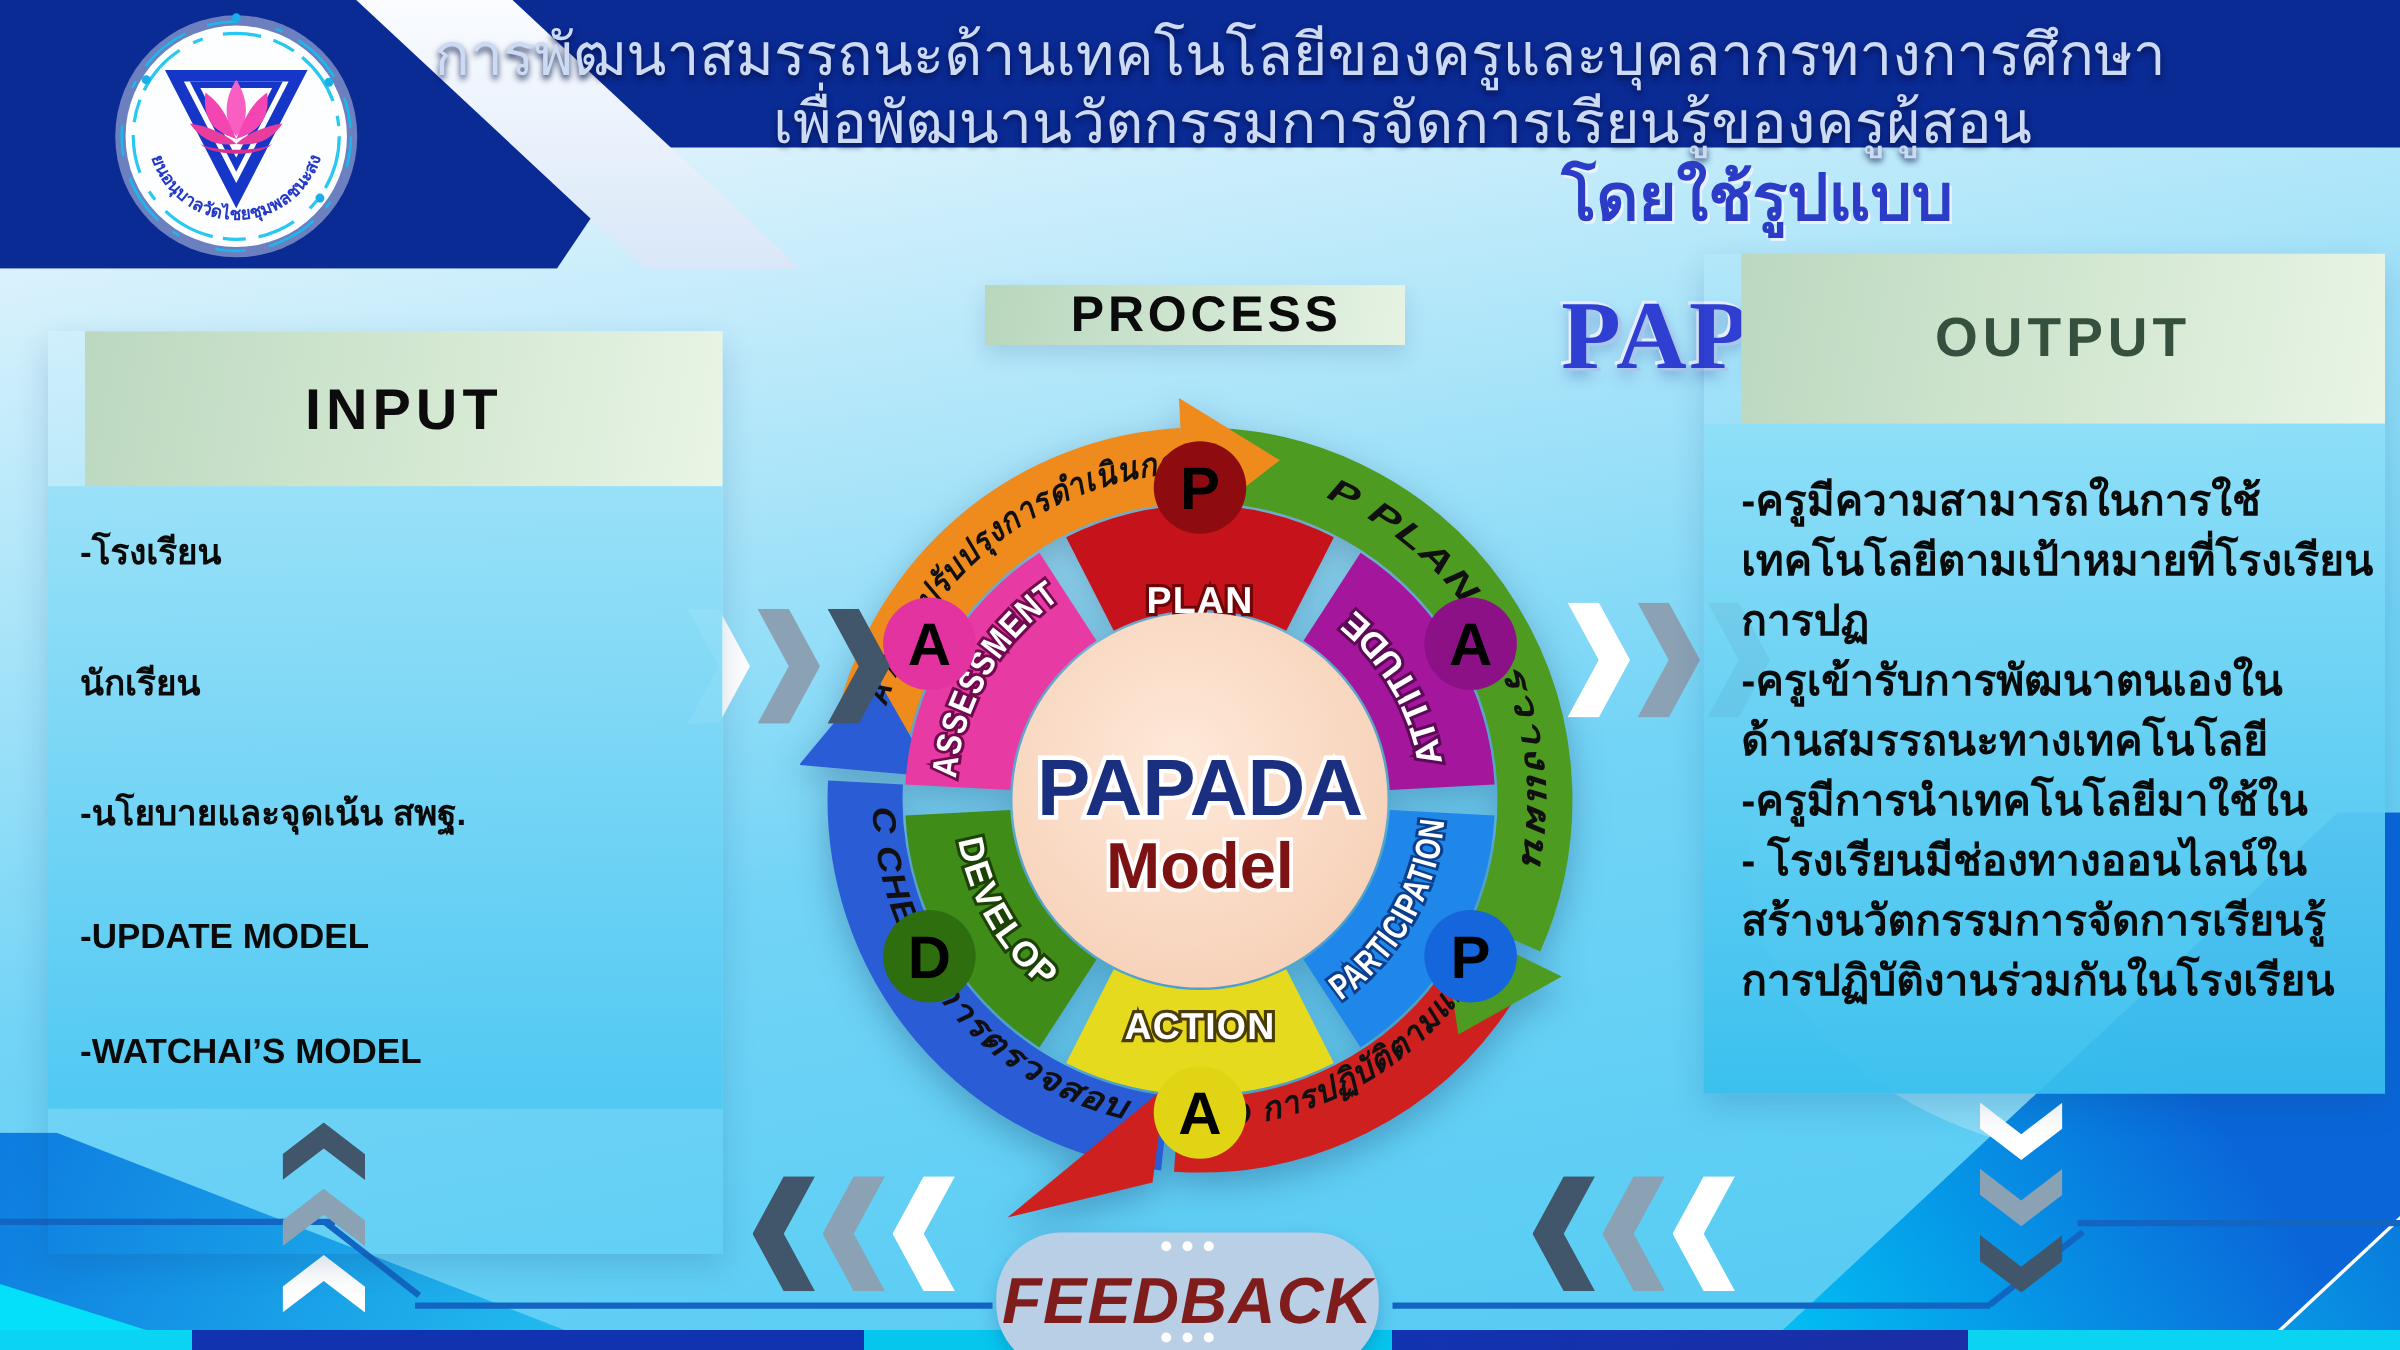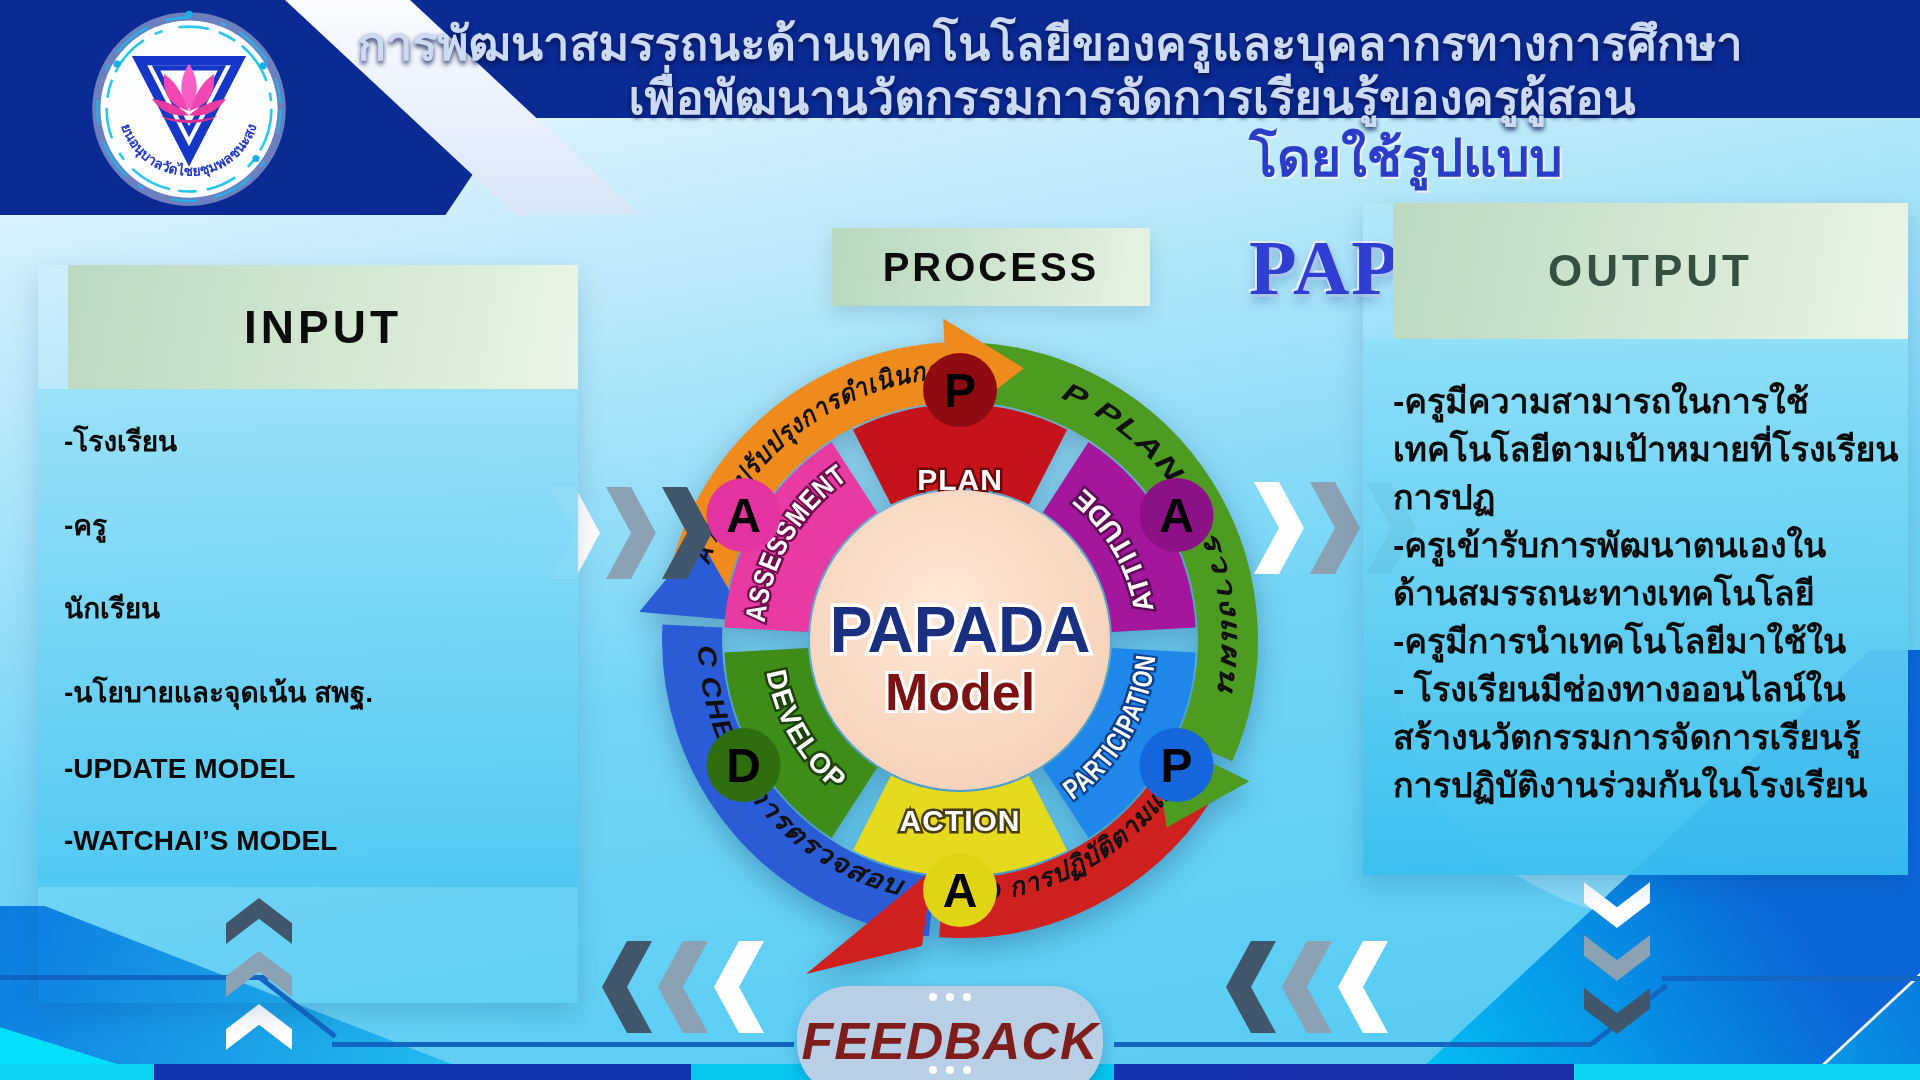--- a/index.html
+++ b/index.html
@@ -9,39 +9,39 @@
     background:linear-gradient(170deg,#f2fafe 0%,#d8f1fc 16%,#a8e4f9 36%,#73d4f6 58%,#5ecef4 82%,#55caf2 100%);
   }
   .abs{position:absolute;}
   
   .banner{left:0;top:0;width:1920px;height:118px;background:#0a2a94;}
   .left-block{left:0;top:0;width:590px;height:215px;background:#0a2a94;
     clip-path:polygon(0 0,100% 0,75.5% 100%,0 100%);}
   .white-band{left:285px;top:0;width:125px;height:215px;
     background:linear-gradient(180deg,#fafcff,#d9e7f8);
     transform:skewX(47deg);transform-origin:0 0;}
-  .title-line{position:absolute;color:#ccdaf4;font-size:47px;font-weight:700;white-space:nowrap;
-    transform:translateX(-50%);text-shadow:0 3px 5px rgba(5,18,70,.85);margin-left:10px;}
+  .title-line{position:absolute;color:#ccdaf4;font-size:47px;font-weight:400;white-space:nowrap;
+    transform:translateX(-50%);text-shadow:0 3px 5px rgba(5,18,70,.85);}
   .t1{left:1040px;top:6px;} .t2{left:1122px;top:60px;}
   .subtitle{position:absolute;top:116px;right:28px;display:flex;align-items:baseline;gap:24px;white-space:nowrap;z-index:3;flex-direction:column;}
   .sub-thai{font-size:52px;font-weight:800;color:#2b3cc6;text-shadow:2px 2px 0 #eaf2ff;}
   .sub-model{font-family:"Liberation Serif","DejaVu Serif",serif;font-size:78px;font-weight:900;color:#2f3fd2;letter-spacing:2px;
     text-shadow:3px 3px 0 #a9c6ec,-2px -2px 0 #e3edfb,0 7px 12px rgba(30,50,150,.35);}
   
   .panel{position:absolute;box-shadow:0 10px 24px rgba(20,60,120,.18);z-index:5;}
   .panel-header{display:flex;align-items:center;justify-content:center;font-weight:800;color:#0c0c0c;
     background:linear-gradient(100deg,#bcd8c0 0%,#d4e8d2 55%,#e9f5e6 100%);margin-left:30px;}
   .input-panel{left:38px;top:265px;width:540px;height:738px;}
   .input-panel .panel-header{height:124px;font-size:46px;letter-spacing:4px;}
   .input-body{height:498px;background:linear-gradient(180deg,rgba(151,224,248,.92),rgba(78,200,242,.92));
     padding:30px 26px;box-sizing:border-box;display:flex;flex-direction:column;justify-content:space-between;}
   .input-item{font-size:28px;font-weight:600;color:#0a0a0a;white-space:nowrap;}
-  .process-header{position:absolute;left:832px;top:228px;width:318px;height:78px;z-index:5;
+  .process-header{position:absolute;left:788px;top:228px;width:318px;height:48px;z-index:5;
     display:flex;align-items:center;justify-content:center;font-size:40px;font-weight:800;letter-spacing:3px;color:#0b0b0b;
-    background:linear-gradient(100deg,#b8d7bd,#e6f3e3);box-shadow:0 8px 18px rgba(20,60,120,.15);}
+    background:linear-gradient(100deg,#b8d7bd,#e6f3e3);box-shadow:0 8px 18px rgba(20,60,120,.15);padding-left:18px;}
   .output-panel{left:1363px;top:203px;width:545px;height:672px;}
   .output-panel .panel-header{height:136px;font-size:44px;letter-spacing:4px;color:#35503f;}
   .output-body{height:536px;background:linear-gradient(180deg,rgba(142,223,248,.92),rgba(56,191,238,.92));
     padding:38px 30px;box-sizing:border-box;overflow:hidden;}
   .output-line{font-size:34px;font-weight:600;color:#0a0a0a;line-height:48px;white-space:nowrap;}
   
   .wheel{position:absolute;left:640px;top:300px;z-index:4;filter:drop-shadow(0 10px 14px rgba(10,40,90,.3));}
   
   .feedback{position:absolute;left:797px;top:986px;width:306px;height:110px;border-radius:52px;background:#b9cfe6;
     display:flex;align-items:center;justify-content:center;gap:10px;z-index:6;box-shadow:0 6px 14px rgba(20,60,120,.25);}
@@ -136,21 +136,20 @@
     <path id="schoolArc" d="M 34 118 A 69 69 0 0 0 166 118" fill="none"></path>
     <text class="seg-label" style="font-size:13.5px;fill:#2238c8;stroke:none;font-weight:700;letter-spacing:0;">
       <textPath href="#schoolArc" startOffset="50%" text-anchor="middle">โรงเรียนอนุบาลวัดไชยชุมพลชนะสงคราม</textPath>
     </text>
   </svg>
 
   <div class="panel input-panel">
     <div class="panel-header">INPUT</div>
     <div class="input-body">
       <div class="input-item">-โรงเรียน</div>
-      <div class="input-item">-ครู</div>
       <div class="input-item">นักเรียน</div>
       <div class="input-item">-นโยบายและจุดเน้น สพฐ.</div>
       <div class="input-item">-UPDATE MODEL</div>
       <div class="input-item">-WATCHAI’S MODEL</div>
     </div>
   </div>
 
   <div class="process-header">PROCESS</div>
 
   <div class="panel output-panel">

